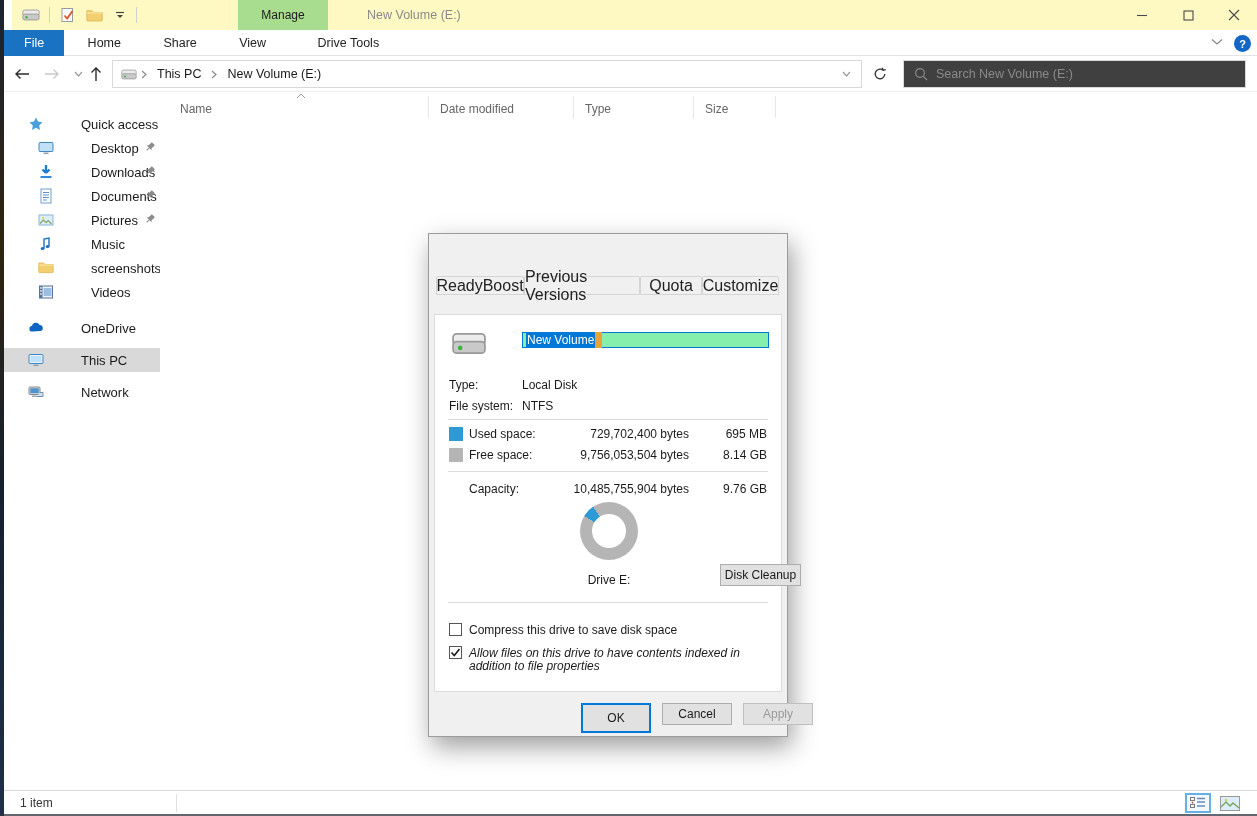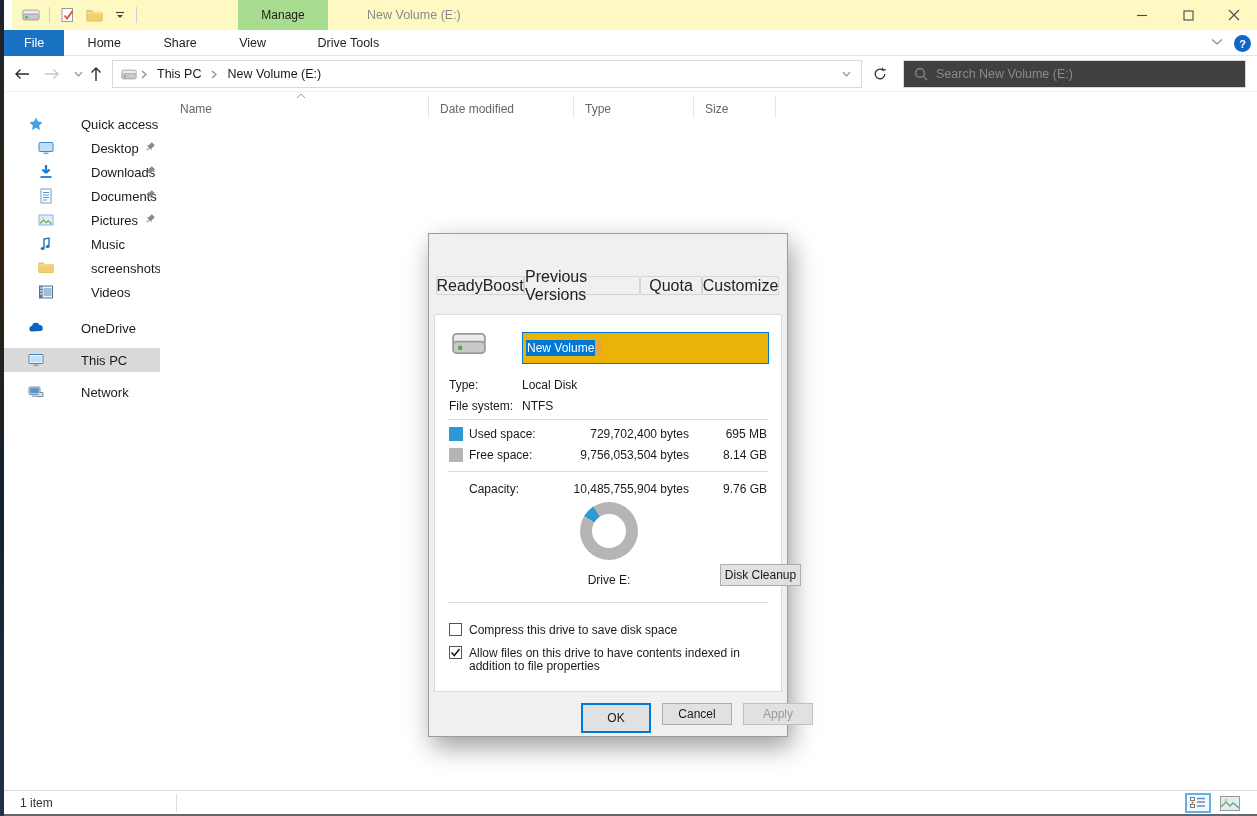--- a/index.html
+++ b/index.html
@@ -60,21 +60,21 @@
   #tabs-back .tab { height:19px; }
   #tabs-front { position:absolute; left:5px; top:59px; height:22px; display:flex; }
   #tabs-front .tab { height:19px; margin-top:3px; }
   #tabs-front .tab.active { height:23px; margin-top:-1px; background:#fff; border-bottom:1px solid #fff; z-index:3; position:relative; }
   #tabpanel { position:absolute; left:5px; top:80px; width:348px; height:378px; background:#fff; border:1px solid #dcdcdc; z-index:2; }
   .hsep { position:absolute; left:13px; right:13px; height:1px; background:#dcdcdc; }
   .lbl { position:absolute; color:#1a1a1a; }
   .bytes { position:absolute; right:92px; text-align:right; color:#1a1a1a; }
   .hsize { position:absolute; right:14px; width:70px; text-align:right; color:#1a1a1a; }
   .legend-box { position:absolute; left:14px; width:14px; height:14px; }
-  #volname { position:absolute; left:87px; top:17px; width:247px; height:32px; border:1px solid #0078d7; background:#eab308; display:flex; align-items:center; padding-left:3px; }
+  #volname { position:absolute; left:87px; top:17px; width:247px; height:16px; border:1px solid #0078d7; background:#86efac; display:flex; align-items:center; padding-left:3px; }
   #volname .sel { background:#0078d7; color:#fff; font-size:12px; padding:1px 1px; }
   #volname .caret { width:7px; height:16px; background:#e8a33d; margin-left:0px; }
   #donut { position:absolute; left:145px; top:187px; width:58px; height:58px; border-radius:50%; }
   #donut .hole { position:absolute; left:12px; top:12px; width:34px; height:34px; border-radius:50%; background:#fff; }
   .btn { position:absolute; background:#e1e1e1; border:1px solid #adadad; font-size:12px; color:#1a1a1a; display:flex; align-items:center; justify-content:center;margin-left:33px; }
   #btn-cleanup { left:252px; top:249px; width:81px; height:22px; }
   .cb-box { position:absolute; left:14px; width:13px; height:13px; border:1px solid #555; background:#fff; }
   .cb-box svg { display:none; }
   .cb-box.checked svg { display:block; }
   .cb-lbl { position:absolute; left:34px; color:#1a1a1a; line-height:13px; }
@@ -448,19 +448,19 @@
     <span class="cb-box" style="top:308px;">
       
     </span>
     <span class="cb-lbl" style="top:309px; width:300px;">Compress this drive to save disk space</span>
 
     <span class="cb-box checked" style="top:331px;">
       <svg width="11" height="11" viewBox="0 0 11 11">
           <path d="M1.5 5.5l2.8 3L9.5 2" stroke="#1a1a1a" stroke-width="1.6" fill="none"></path>
         </svg>
     </span>
-    <span class="cb-lbl" style="top:332px; width:302px;">Allow files on this drive to have contents indexed in addition to file properties</span>
+    <span class="cb-lbl" style="top:332px; width:302px;font-style:italic;">Allow files on this drive to have contents indexed in addition to file properties</span>
   </div>
 
   <div class="btn" id="btn-ok">OK</div>
   <div class="btn" id="btn-cancel">Cancel</div>
   <div class="btn" id="btn-apply">Apply</div>
 </div>
 
 </body></html>

